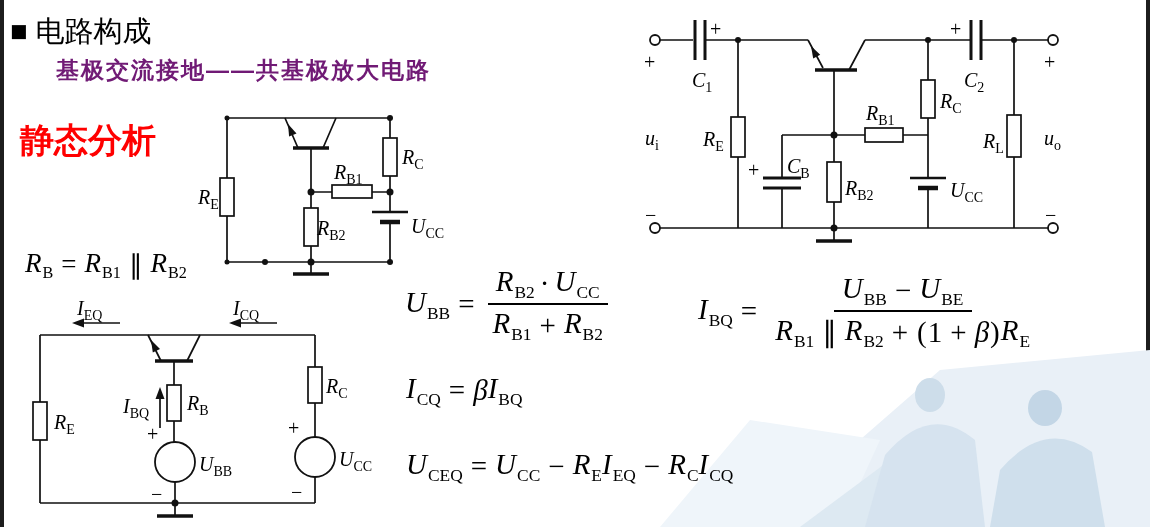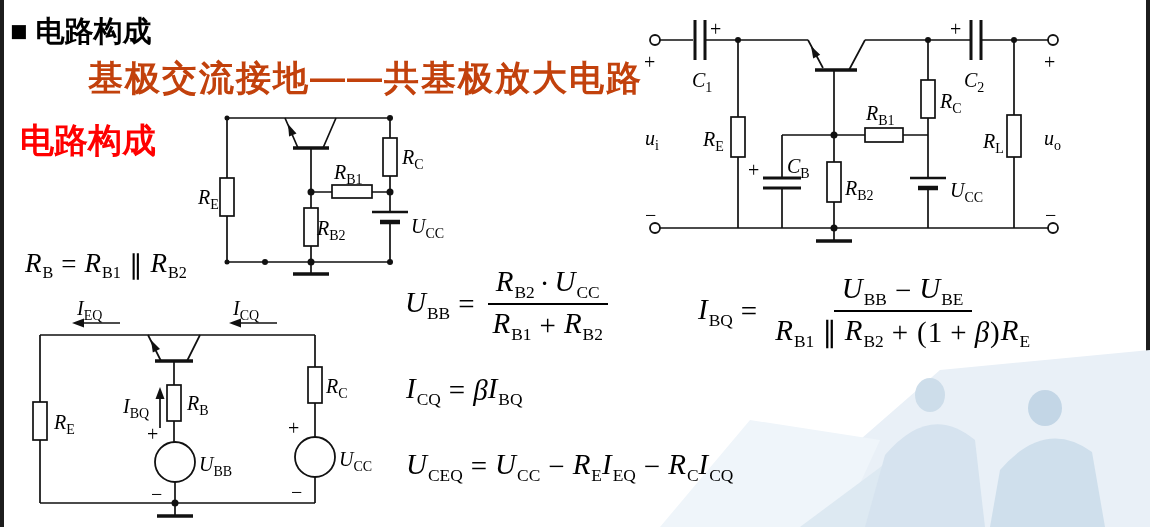--- a/index.html
+++ b/index.html
@@ -3,22 +3,22 @@
 <meta charset="utf-8">
 <style>
   html,body{margin:0;padding:0;}
   body{
     width:1150px;height:527px;position:relative;background:#ffffff;
     overflow:hidden;font-family:"Liberation Sans",sans-serif;
   }
   .edge{position:absolute;top:0;bottom:0;width:4px;background:#1d1d1d;}
   #edgeL{left:0;} #edgeR{right:0;}
 
-  .title{position:absolute;left:10px;top:12px;font-size:29px;font-weight:bold;color:#000;white-space:nowrap;}
-  .subtitle{position:absolute;left:56px;top:55px;font-size:35px;font-weight:bold;color:#c2410c;letter-spacing:2px;white-space:nowrap;margin-left:32px;}
+  .title{position:absolute;left:10px;top:12px;font-size:29px;font-weight:normal;color:#000;white-space:nowrap;}
+  .subtitle{position:absolute;left:56px;top:55px;font-size:23px;font-weight:bold;color:#701a75;letter-spacing:2px;white-space:nowrap;}
   .section{position:absolute;left:20px;top:118px;font-size:34px;font-weight:bold;white-space:nowrap;}
 
   svg.circ{position:absolute;overflow:visible;}
   .w{stroke:#111;stroke-width:1.7;fill:none;}
   .res{fill:#fff;stroke:#111;stroke-width:1.7;}
   .plate{stroke:#111;stroke-width:3;fill:none;}
   .batl{stroke:#111;stroke-width:2.4;}
   .bats{stroke:#111;stroke-width:4.5;}
   .bar{stroke:#111;stroke-width:3.5;}
   .dot{fill:#111;}
@@ -54,21 +54,21 @@
   <polygon points="60,187 150,80 280,100 240,187" fill="#eff5fa"></polygon>
   <path d="M200,187 L290,120 L330,150 L300,187 Z" fill="#dde9f2"></path>
   <ellipse cx="330" cy="55" rx="15" ry="17" fill="#cdddea"></ellipse>
   <path d="M285,115 Q330,62 375,100 L385,187 L265,187 Z" fill="#d6e3ef"></path>
   <ellipse cx="445" cy="68" rx="17" ry="18" fill="#c3d6e6"></ellipse>
   <path d="M400,130 Q445,78 492,112 L505,187 L390,187 Z" fill="#cfdfec"></path>
 </svg>
 
 <div class="title">■ 电路构成</div>
 <div class="subtitle">基极交流接地——共基极放大电路</div>
-<div class="section" style="color:#ff0000">电路构成</div>
+<div class="section" style="color:#ff0000">静态分析</div>
 
 <svg class="circ" style="left:620px;top:5px;" width="460" height="250" viewBox="0 0 460 250">
   <g>
     <circle class="term" cx="35" cy="35" r="5"></circle>
     <text class="sgn" x="24" y="64">+</text>
     <circle class="term" cx="35" cy="223" r="5"></circle>
     <text class="sgn" x="25" y="217">−</text>
   </g>
   <path class="w" d="M40 35 H73 M85 35 H188 M245 35 H351 M361 35 H428 M40 223 H428"></path>
   <g>

